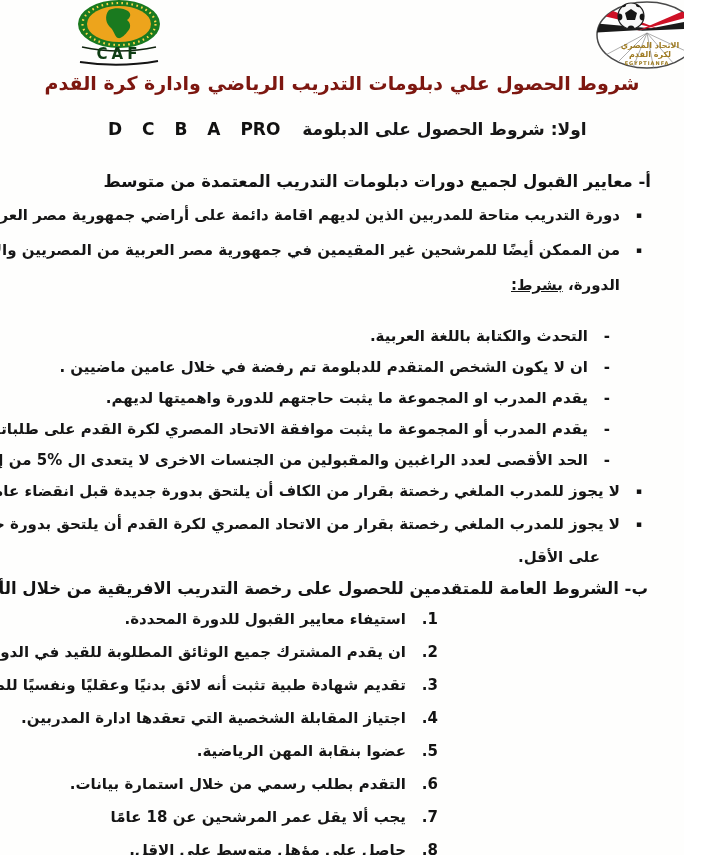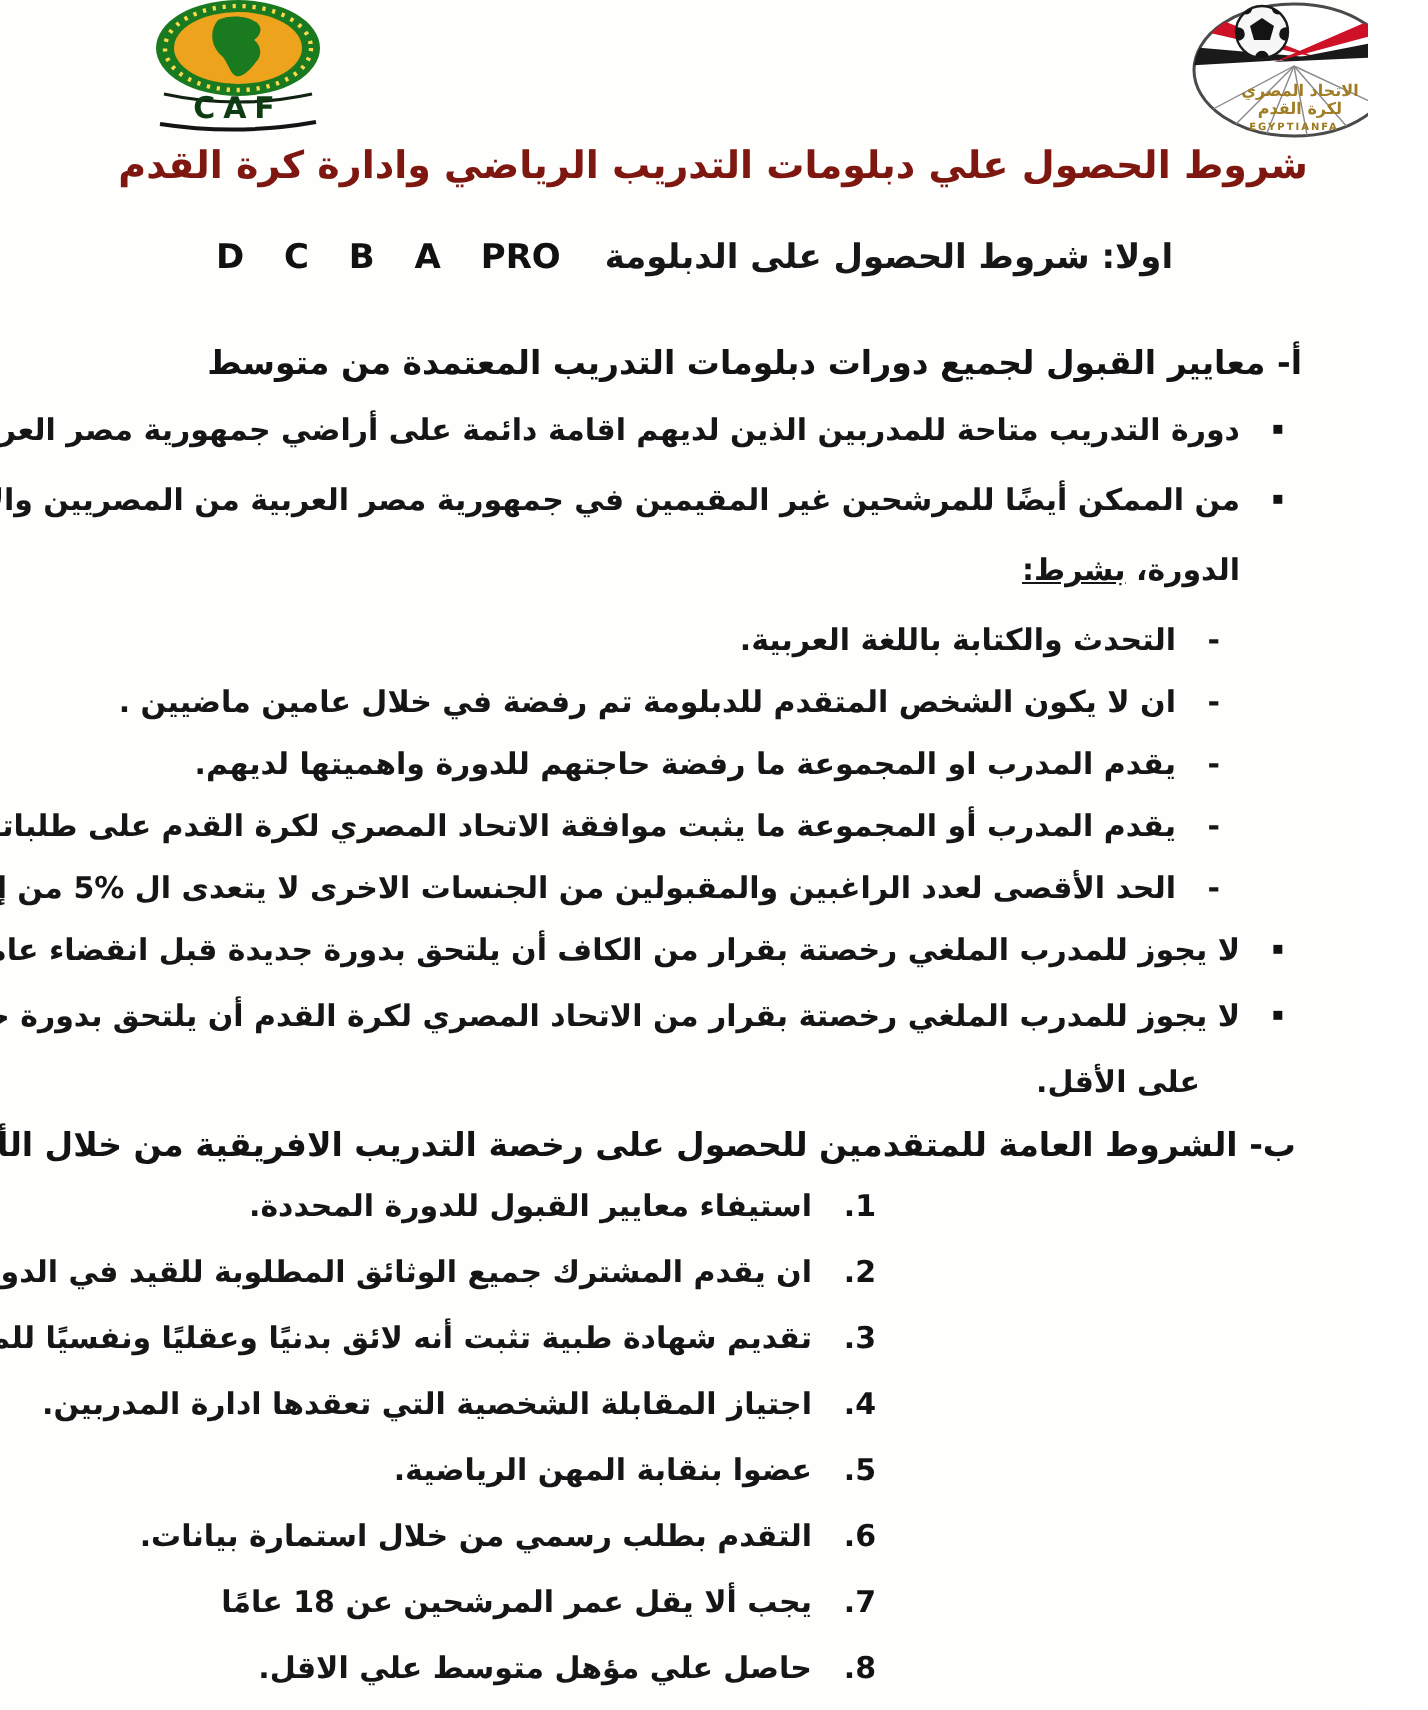--- a/index.html
+++ b/index.html
@@ -12,20 +12,21 @@
     direction:rtl;
     font-family:"DejaVu Sans", sans-serif;
     color:#171717;
   }
   .logo { position:absolute; top:0; }
   .logo.caf { left:60px; width:118px; height:66px; }
   .logo.efa { left:592px; width:116px; height:72px; }
 
   .doc-title {
     margin:72px 30px 0 30px;
+    text-align:center;
     font-size:19px;
     font-weight:bold;
     color:#7d1710;
     white-space:nowrap;
     letter-spacing:0.2px;
   }
   .intro-line {
     margin-top:25px;
     padding-left:108px;
     text-align:left;
@@ -55,21 +56,21 @@
   .row { display:flex; align-items:flex-start; line-height:23px; }
   .row .txt {
     font-size:15px; font-weight:bold; white-space:nowrap; color:#161616;text-align:center;
   }
   .bullet-row { padding-right:42px; margin-bottom:12px; }
   .bullet-row .mark {
     width:10px; flex:0 0 auto; margin-left:12px;
     font-size:9px; line-height:23px; color:#111;
   }
   .wrap-line {
-    padding-right:64px; line-height:23px; margin-bottom:12px;
+    padding-right:64px; line-height:23px; margin-bottom:28px;
     font-size:15px; font-weight:bold; color:#161616;
   }
   .wrap-line .cond { text-decoration:underline; }
   .dash-row { padding-right:74px; margin-bottom:8px; }
   .dash-row .mark {
     width:8px; flex:0 0 auto; margin-left:14px;
     font-size:15px; font-weight:bold; line-height:23px; color:#161616;
   }
   .group-bullets { margin-top:13px; }
   .group-dashes { margin-top:10px; }
@@ -167,21 +168,21 @@
     <div class="row dash-row">
       <span class="mark">-</span>
       <span class="txt">التحدث والكتابة باللغة العربية.</span>
     </div>
     <div class="row dash-row">
       <span class="mark">-</span>
       <span class="txt">ان لا يكون الشخص المتقدم للدبلومة تم رفضة في خلال عامين ماضيين .</span>
     </div>
     <div class="row dash-row">
       <span class="mark">-</span>
-      <span class="txt">يقدم المدرب او المجموعة ما رفضة حاجتهم للدورة واهميتها لديهم.</span>
+      <span class="txt">يقدم المدرب او المجموعة ما يثبت حاجتهم للدورة واهميتها لديهم.</span>
     </div>
     <div class="row dash-row">
       <span class="mark">-</span>
       <span class="txt">يقدم المدرب أو المجموعة ما يثبت موافقة الاتحاد المصري لكرة القدم على طلباتهم بالمشاركة في الدبلومة.</span>
     </div>
     <div class="row dash-row">
       <span class="mark">-</span>
       <span class="txt">الحد الأقصى لعدد الراغبين والمقبولين من الجنسات الاخرى لا يتعدى ال %5 من إجمالي المشاركين</span>
     </div>
   </div>

